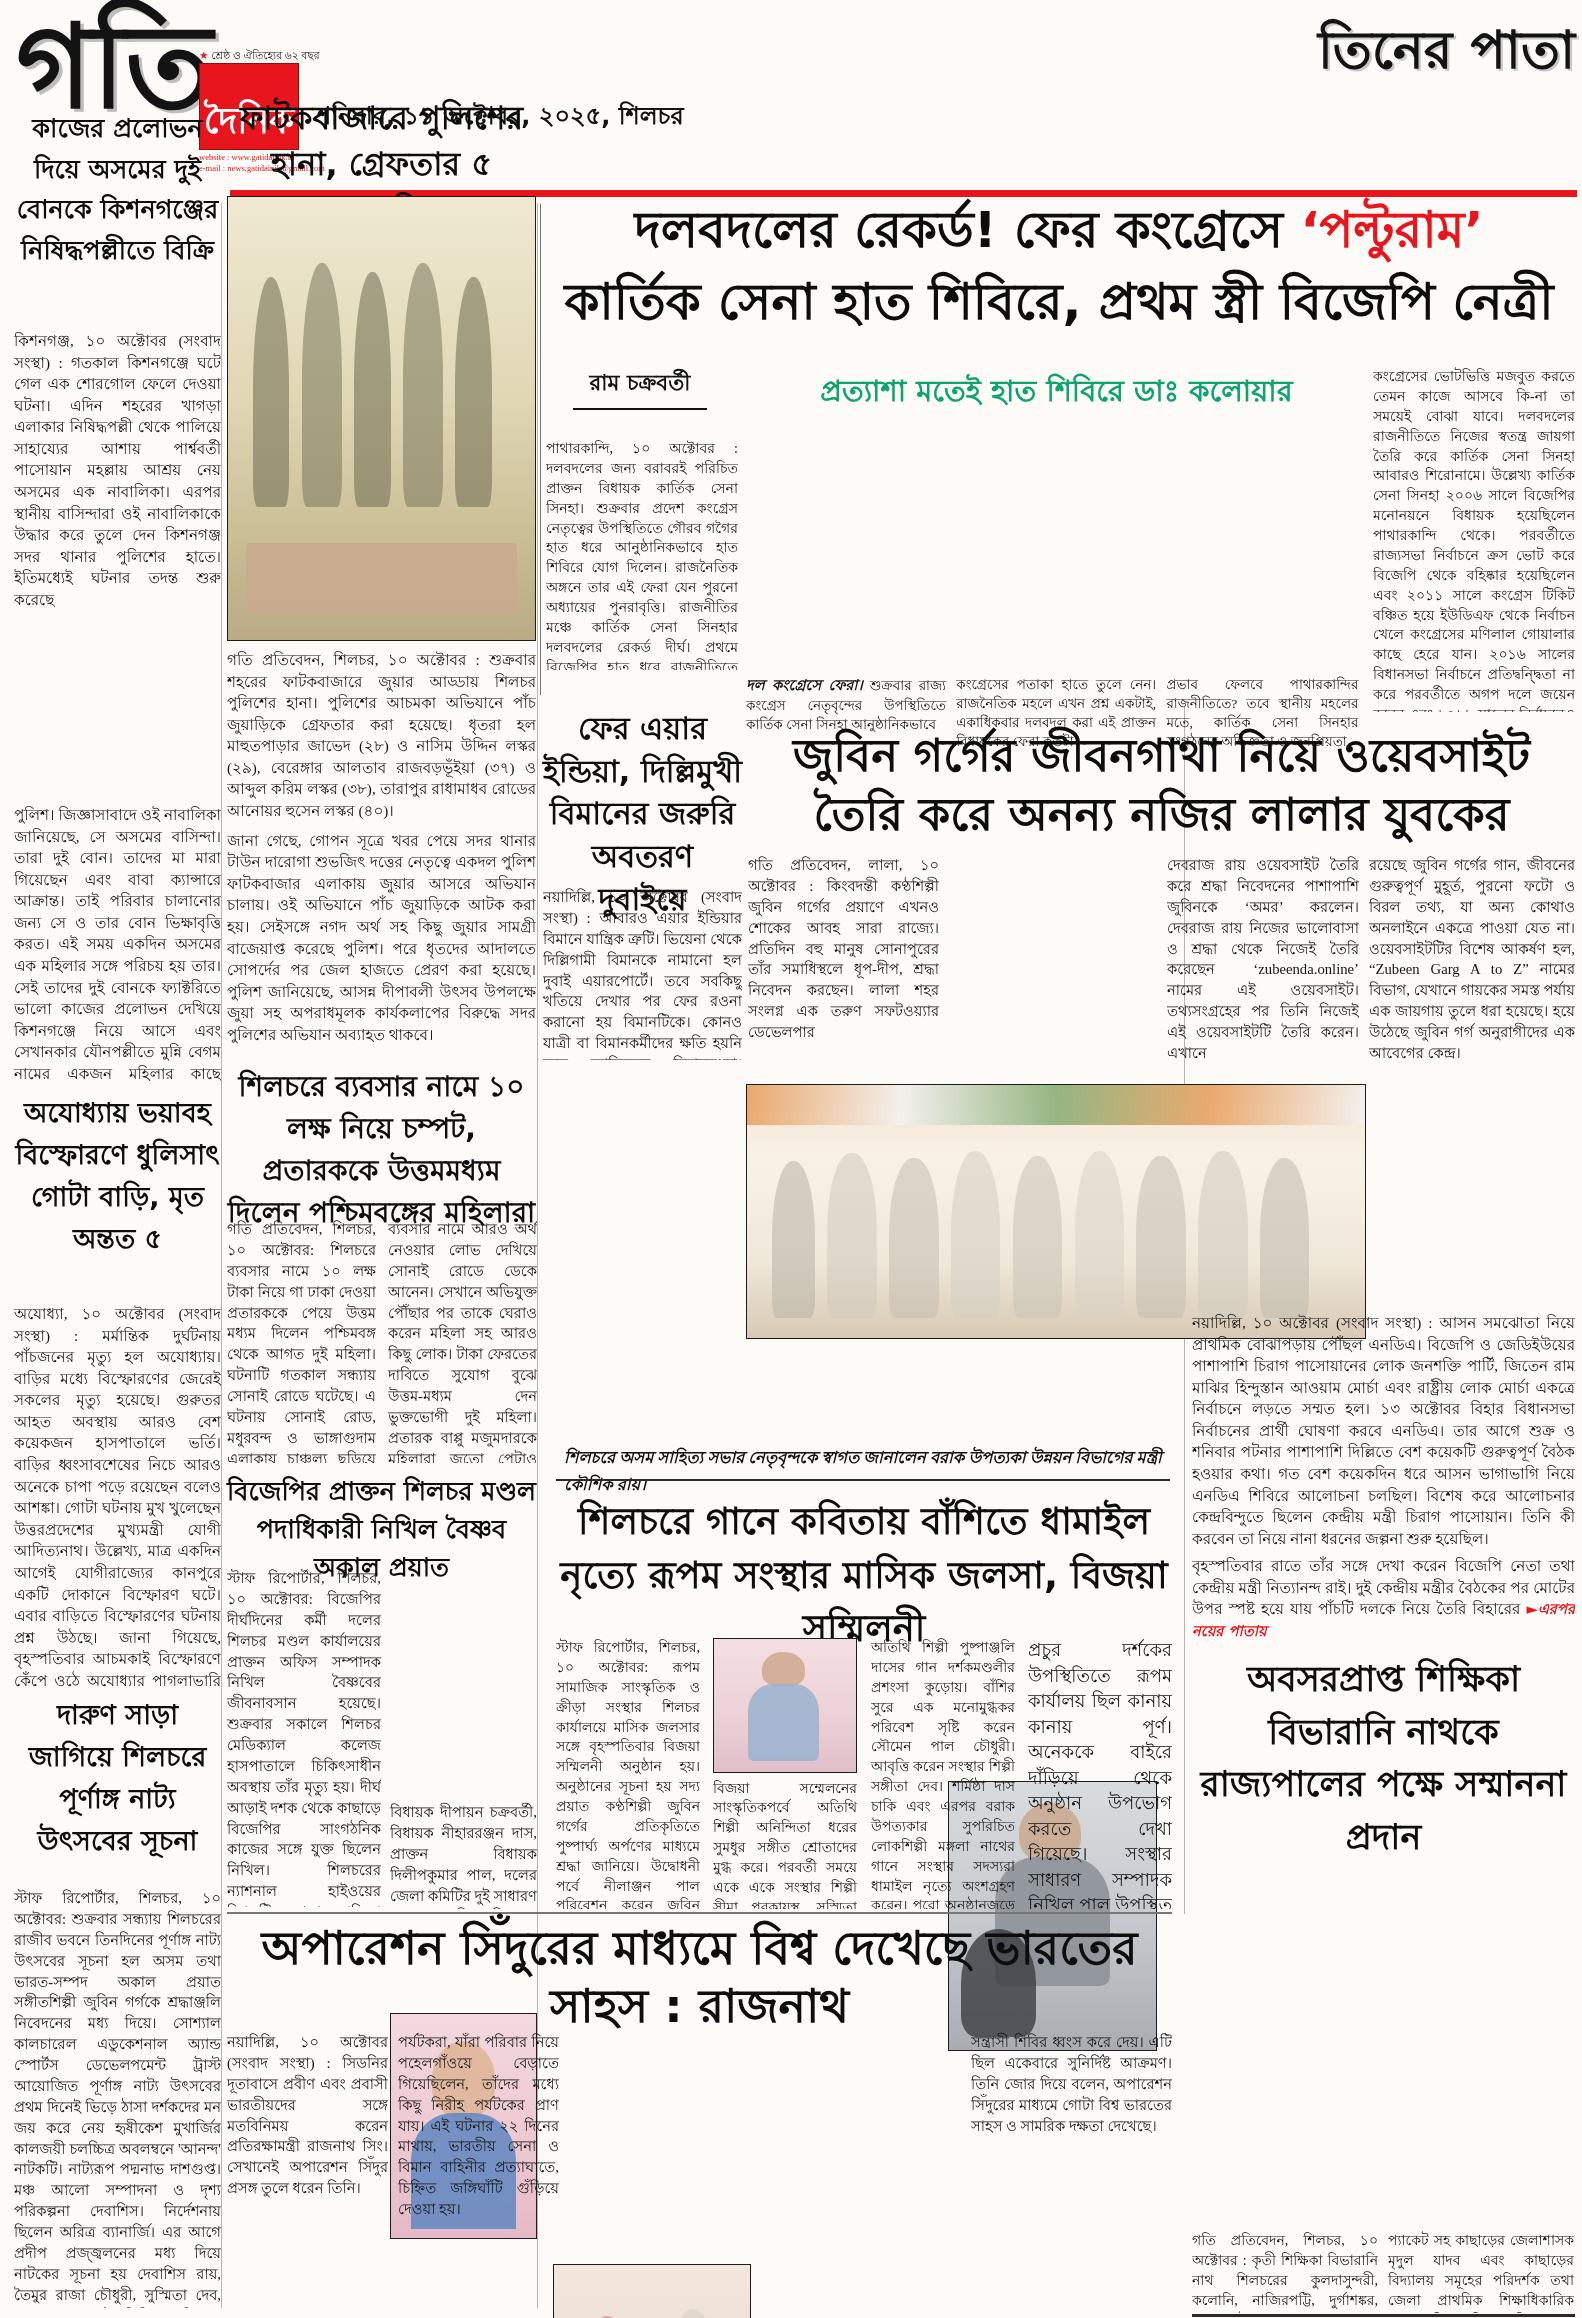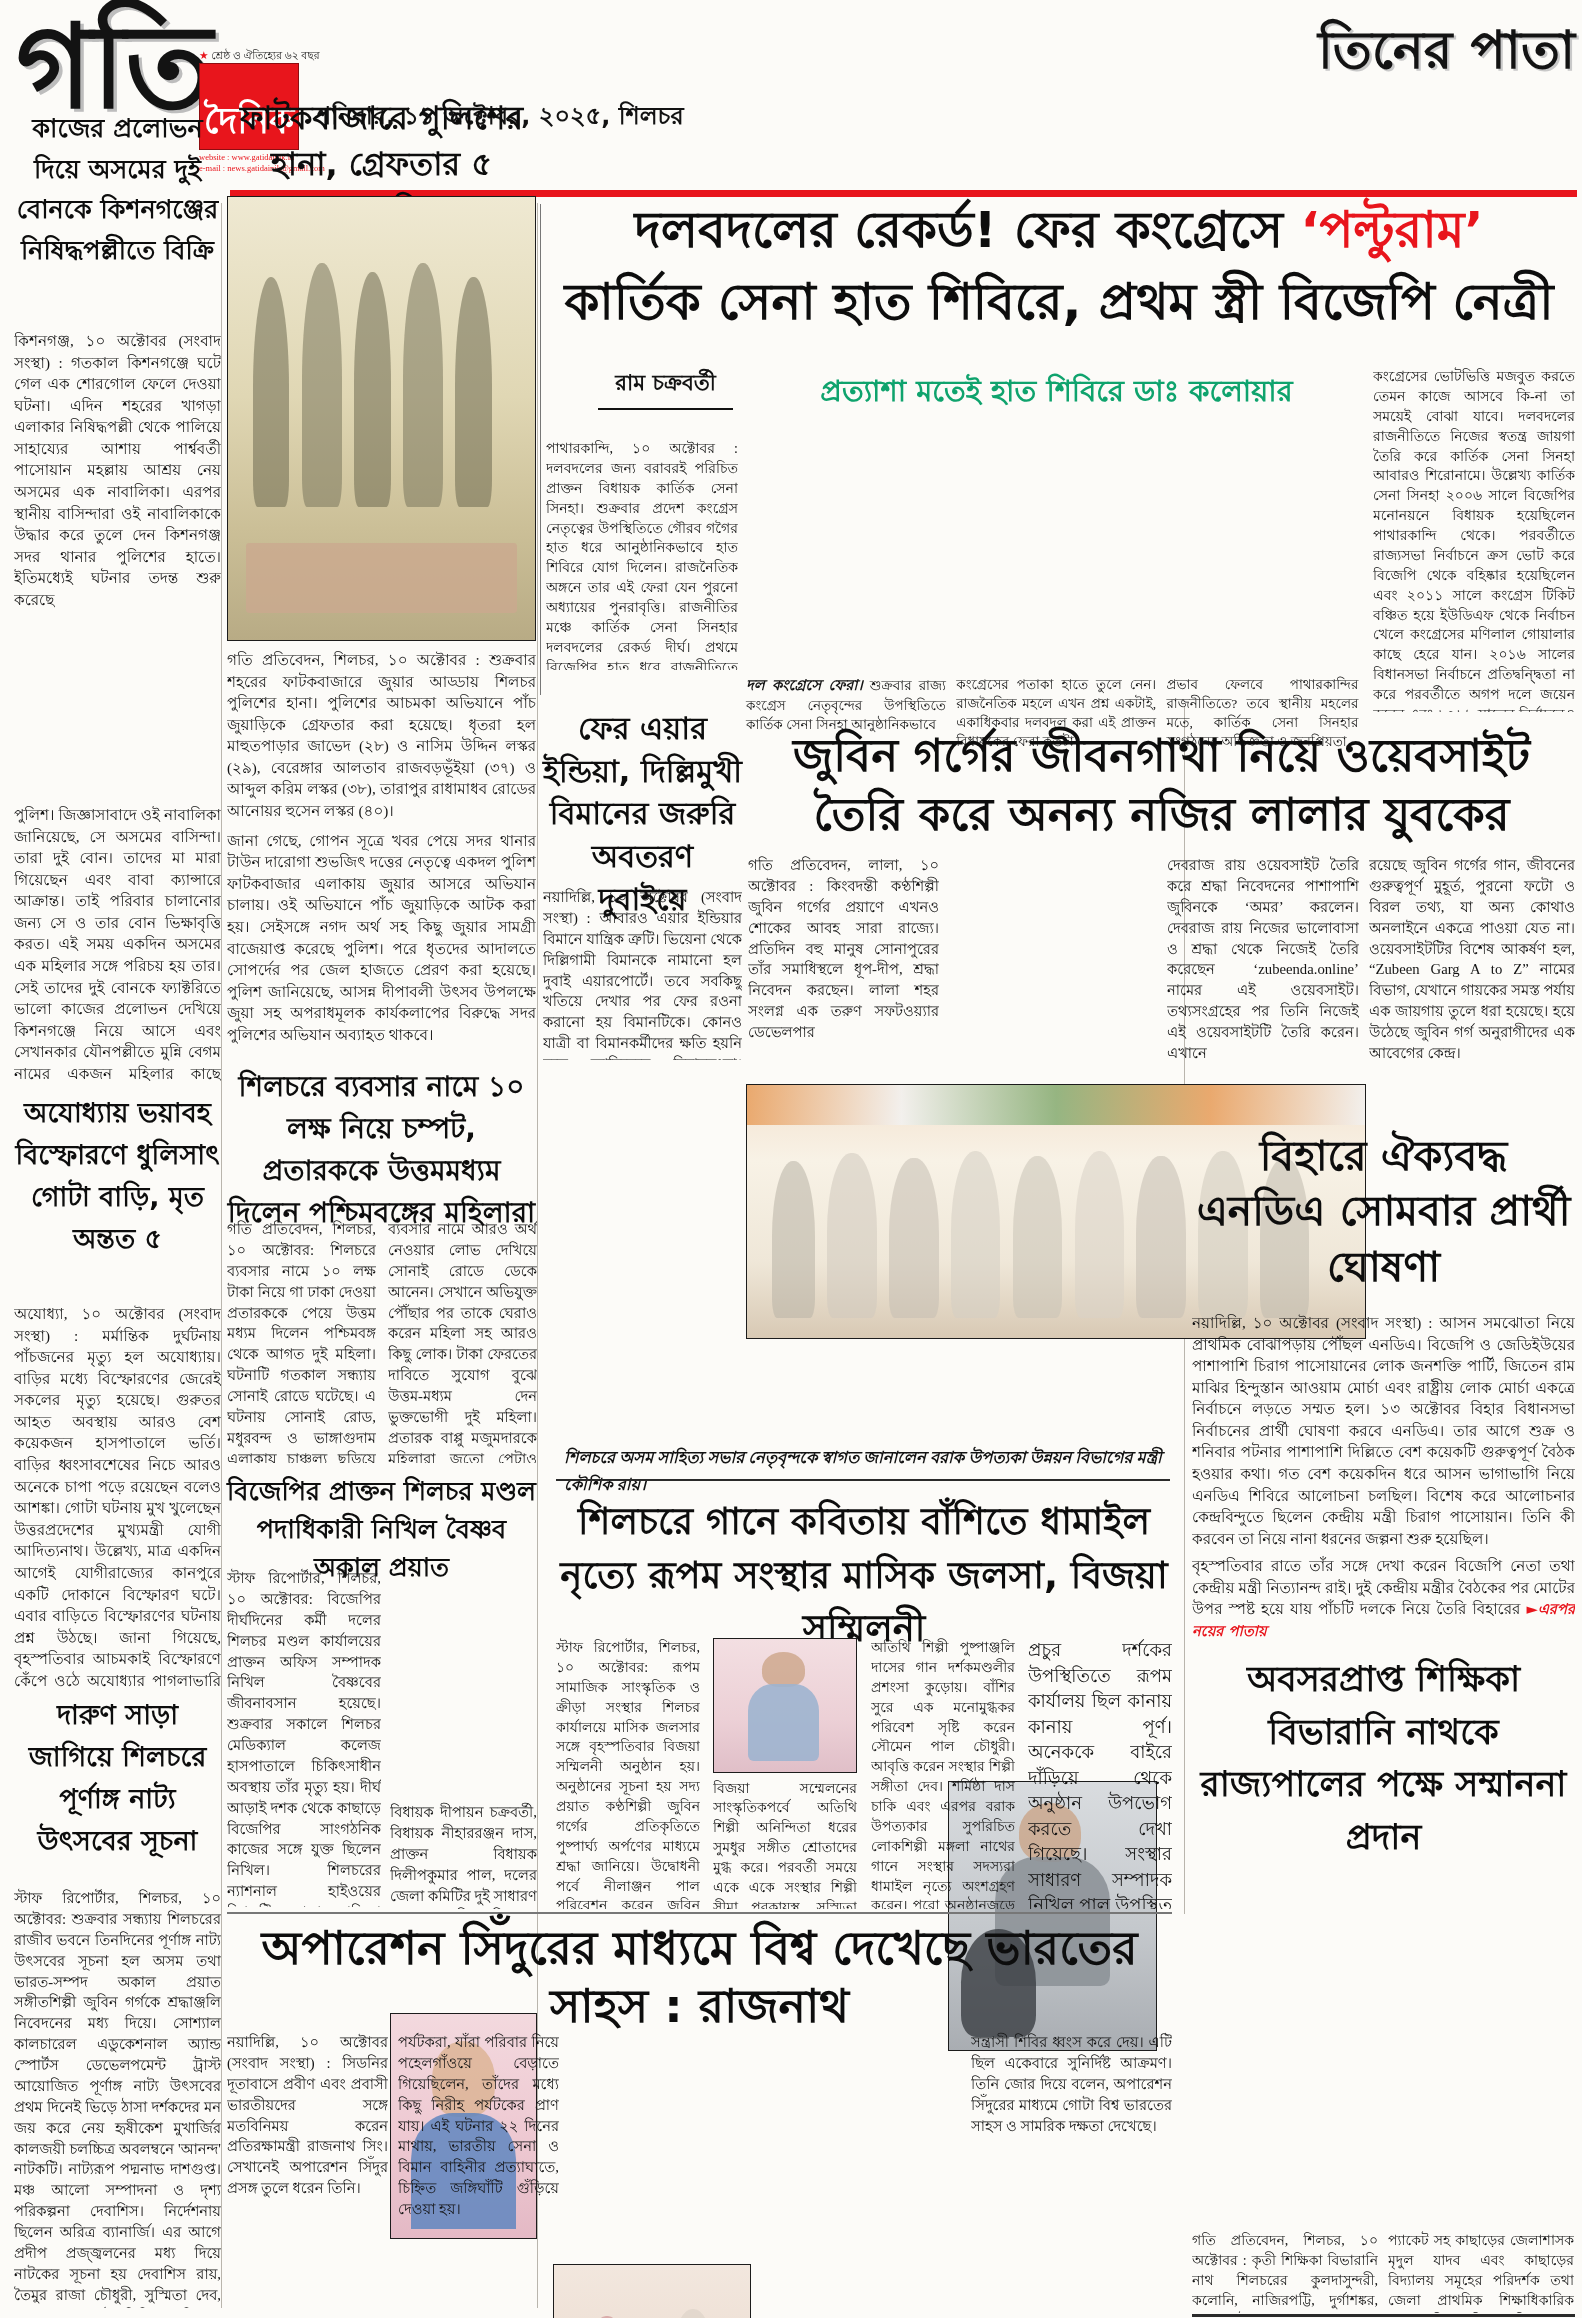--- a/index.html
+++ b/index.html
@@ -98,21 +98,21 @@
     <div style="position:absolute;left:14%;top:44%;width:72%;height:52%;background:#5f86c0;border-radius:40% 40% 0 0;opacity:.85;"></div>
   </div>
   <div class="abs body" style="left:390px;top:1802px;width:147px;height:107px;font-size:14.7px;overflow:hidden;">বিধায়ক দীপায়ন চক্রবর্তী, বিধায়ক নীহাররঞ্জন দাস, প্রাক্তন বিধায়ক দিলীপকুমার পাল, দলের জেলা কমিটির দুই সাধারণ সম্পাদক অমিয়কান্তি দাস, অভ্রজিৎ চক্রবর্তী, প্রসেনজিৎ ভট্টাচার্য, কমলেশ দাস প্রমুখ। শুক্রবার তাঁর শেষকৃত্য সম্পন্ন হয়েছে।</div>
 
   <div class="abs rule-v" style="left:540px;top:204px;height:491px;background:#777;"></div>
   <div class="abs head" style="left:541px;top:202px;width:1036px;font-size:50px;line-height:1.15;white-space:nowrap;">
     <span>দলবদলের রেকর্ড! ফের কংগ্রেসে </span><span class="redtxt">‘পল্টুরাম’</span>
   </div>
   <div class="abs head" style="left:541px;top:272px;width:1036px;font-size:50px;line-height:1.2;">কার্তিক সেনা হাত শিবিরে, প্রথম স্ত্রী বিজেপি নেত্রী</div>
 
-  <div class="abs" style="left:547px;top:366px;width:186px;text-align:right;font-family:'DejaVu Sans',sans-serif;font-weight:bold;font-size:21.4px;">
+  <div class="abs" style="left:547px;top:366px;width:186px;text-align:center;font-family:'DejaVu Sans',sans-serif;font-weight:bold;font-size:21.4px;">
     <span class="byline-rule">রাম চক্রবর্তী</span>
   </div>
   <div class="abs head green" style="left:746px;top:368px;width:621px;font-size:29px;">প্রত্যাশা মতেই হাত শিবিরে ডাঃ কলোয়ার</div>
 
   <div class="abs body" style="left:546px;top:439px;width:192px;height:231px;font-size:14px;overflow:hidden;">পাথারকান্দি, ১০ অক্টোবর : দলবদলের জন্য বরাবরই পরিচিত প্রাক্তন বিধায়ক কার্তিক সেনা সিনহা। শুক্রবার প্রদেশ কংগ্রেস নেতৃত্বের উপস্থিতিতে গৌরব গগৈর হাত ধরে আনুষ্ঠানিকভাবে হাত শিবিরে যোগ দিলেন। রাজনৈতিক অঙ্গনে তার এই ফেরা যেন পুরনো অধ্যায়ের পুনরাবৃত্তি। রাজনীতির মঞ্চে কার্তিক সেনা সিনহার দলবদলের রেকর্ড দীর্ঘ। প্রথমে বিজেপির হাত ধরে রাজনীতিতে আসা, তারপর একে একে ইউডিএফ, অগপ ঘুরে ফের কংগ্রেসে। সেই ঘটনাই নতুন ঠিকানা খুঁজে নিল। কিছুদিন ধরেই মহলে এই যোগদান নিয়ে জল্পনা চলছিল। সেই জল্পনা অবশেষে সত্যি হল।</div>
 
   <div class="abs ph ph-congress" style="left:746px;top:413px;width:620px;height:255px;">
     <div class="tric"></div>
     <div class="fig" style="left:4%;top:30%;width:7%;height:62%;background:#b8b2a6;"></div>
     <div class="fig" style="left:13%;top:27%;width:8%;height:65%;background:#cfc9bd;"></div>
@@ -170,21 +170,20 @@
   <div class="abs" style="left:713px;top:1638px;width:144px;height:271px;overflow:hidden;">
     <div class="ph ph-singer" style="width:144px;height:135px;box-sizing:border-box;">
       <div class="blob" style="left:34%;top:10%;width:30%;height:26%;background:#caa183;"></div>
       <div style="position:absolute;left:24%;top:34%;width:50%;height:58%;background:#9db4cf;border-radius:35% 35% 8% 8%;opacity:.9;"></div>
     </div>
     <div class="body" style="font-size:14px;margin-top:5.6px;">বিজয়া সম্মেলনের সাংস্কৃতিকপর্বে অতিথি শিল্পী অনিন্দিতা ধরের সুমধুর সঙ্গীত শ্রোতাদের মুগ্ধ করে। পরবর্তী সময়ে একে একে সংস্থার শিল্পী সীমা পুরকায়স্থ, সুস্মিতা হোম চৌধুরী, ও স্বাগতা চক্রবর্তী তাঁদের পরিবেশনা উপস্থাপন করেন।</div>
   </div>
   <div class="abs body" style="left:871px;top:1638px;width:144px;height:271px;font-size:14px;overflow:hidden;">অতিথি শিল্পী পুষ্পাঞ্জলি দাসের গান দর্শকমণ্ডলীর প্রশংসা কুড়োয়। বাঁশির সুরে এক মনোমুগ্ধকর পরিবেশ সৃষ্টি করেন সৌমেন পাল চৌধুরী। আবৃত্তি করেন সংস্থার শিল্পী সঙ্গীতা দেব। শর্মিষ্ঠা দাস চাকি এবং এরপর বরাক উপত্যকার সুপরিচিত লোকশিল্পী মঙ্গলা নাথের গানে সংস্থার সদস্যরা ধামাইল নৃত্যে অংশগ্রহণ করেন। পুরো অনুষ্ঠানজুড়ে তবলায় সহযোগিতা করেন সত্যজিৎ শীল ও উৎপল বিশ্বাস।</div>
   <div class="abs body" style="left:1028px;top:1638px;width:144px;height:271px;font-size:18px;overflow:hidden;">প্রচুর দর্শকের উপস্থিতিতে রূপম কার্যালয় ছিল কানায় কানায় পূর্ণ। অনেককে বাইরে দাঁড়িয়ে থেকে অনুষ্ঠান উপভোগ করতে দেখা গিয়েছে। সংস্থার সাধারণ সম্পাদক নিখিল পাল উপস্থিত দর্শকদের প্রতি আন্তরিক ধন্যবাদ জানান। সর্বোপরি এক উচ্ছ্বাসভরা পরিবেশে বিজয়া সম্মিলনী অনুষ্ঠানটি সম্পন্ন হয়।</div>
 
-  <div class="abs head" style="left:1192px;top:1129px;width:383px;font-size:41px;line-height:1.35;">বিহারে ঐক্যবদ্ধ এনডিএ সোমবার প্রার্থী ঘোষণা</div>
   <div class="abs body" style="left:1192px;top:1312px;width:383px;height:327px;font-size:15.2px;overflow:hidden;">
     <p style="margin:0 0 5.6px 0;">নয়াদিল্লি, ১০ অক্টোবর (সংবাদ সংস্থা) : আসন সমঝোতা নিয়ে প্রাথমিক বোঝাপড়ায় পৌঁছল এনডিএ। বিজেপি ও জেডিইউয়ের পাশাপাশি চিরাগ পাসোয়ানের লোক জনশক্তি পার্টি, জিতেন রাম মাঝির হিন্দুস্তান আওয়াম মোর্চা এবং রাষ্ট্রীয় লোক মোর্চা একত্রে নির্বাচনে লড়তে সম্মত হল। ১৩ অক্টোবর বিহার বিধানসভা নির্বাচনের প্রার্থী ঘোষণা করবে এনডিএ। তার আগে শুক্র ও শনিবার পটনার পাশাপাশি দিল্লিতে বেশ কয়েকটি গুরুত্বপূর্ণ বৈঠক হওয়ার কথা। গত বেশ কয়েকদিন ধরে আসন ভাগাভাগি নিয়ে এনডিএ শিবিরে আলোচনা চলছিল। বিশেষ করে আলোচনার কেন্দ্রবিন্দুতে ছিলেন কেন্দ্রীয় মন্ত্রী চিরাগ পাসোয়ান। তিনি কী করবেন তা নিয়ে নানা ধরনের জল্পনা শুরু হয়েছিল।</p>
     <p style="margin:0;">
       <span>বৃহস্পতিবার রাতে তাঁর সঙ্গে দেখা করেন বিজেপি নেতা তথা কেন্দ্রীয় মন্ত্রী নিত্যানন্দ রাই। দুই কেন্দ্রীয় মন্ত্রীর বৈঠকের পর মোটের উপর স্পষ্ট হয়ে যায় পাঁচটি দলকে নিয়ে তৈরি বিহারের </span>
       <span class="jump" style="font-size:14.7px;">►এরপর নয়ের পাতায়</span>
     </p>
   </div>
 
   <div class="abs head" style="left:1192px;top:1653px;width:383px;font-size:35px;line-height:1.5;">অবসরপ্রাপ্ত শিক্ষিকা বিভারানি নাথকে রাজ্যপালের পক্ষে সম্মাননা প্রদান</div>
 

